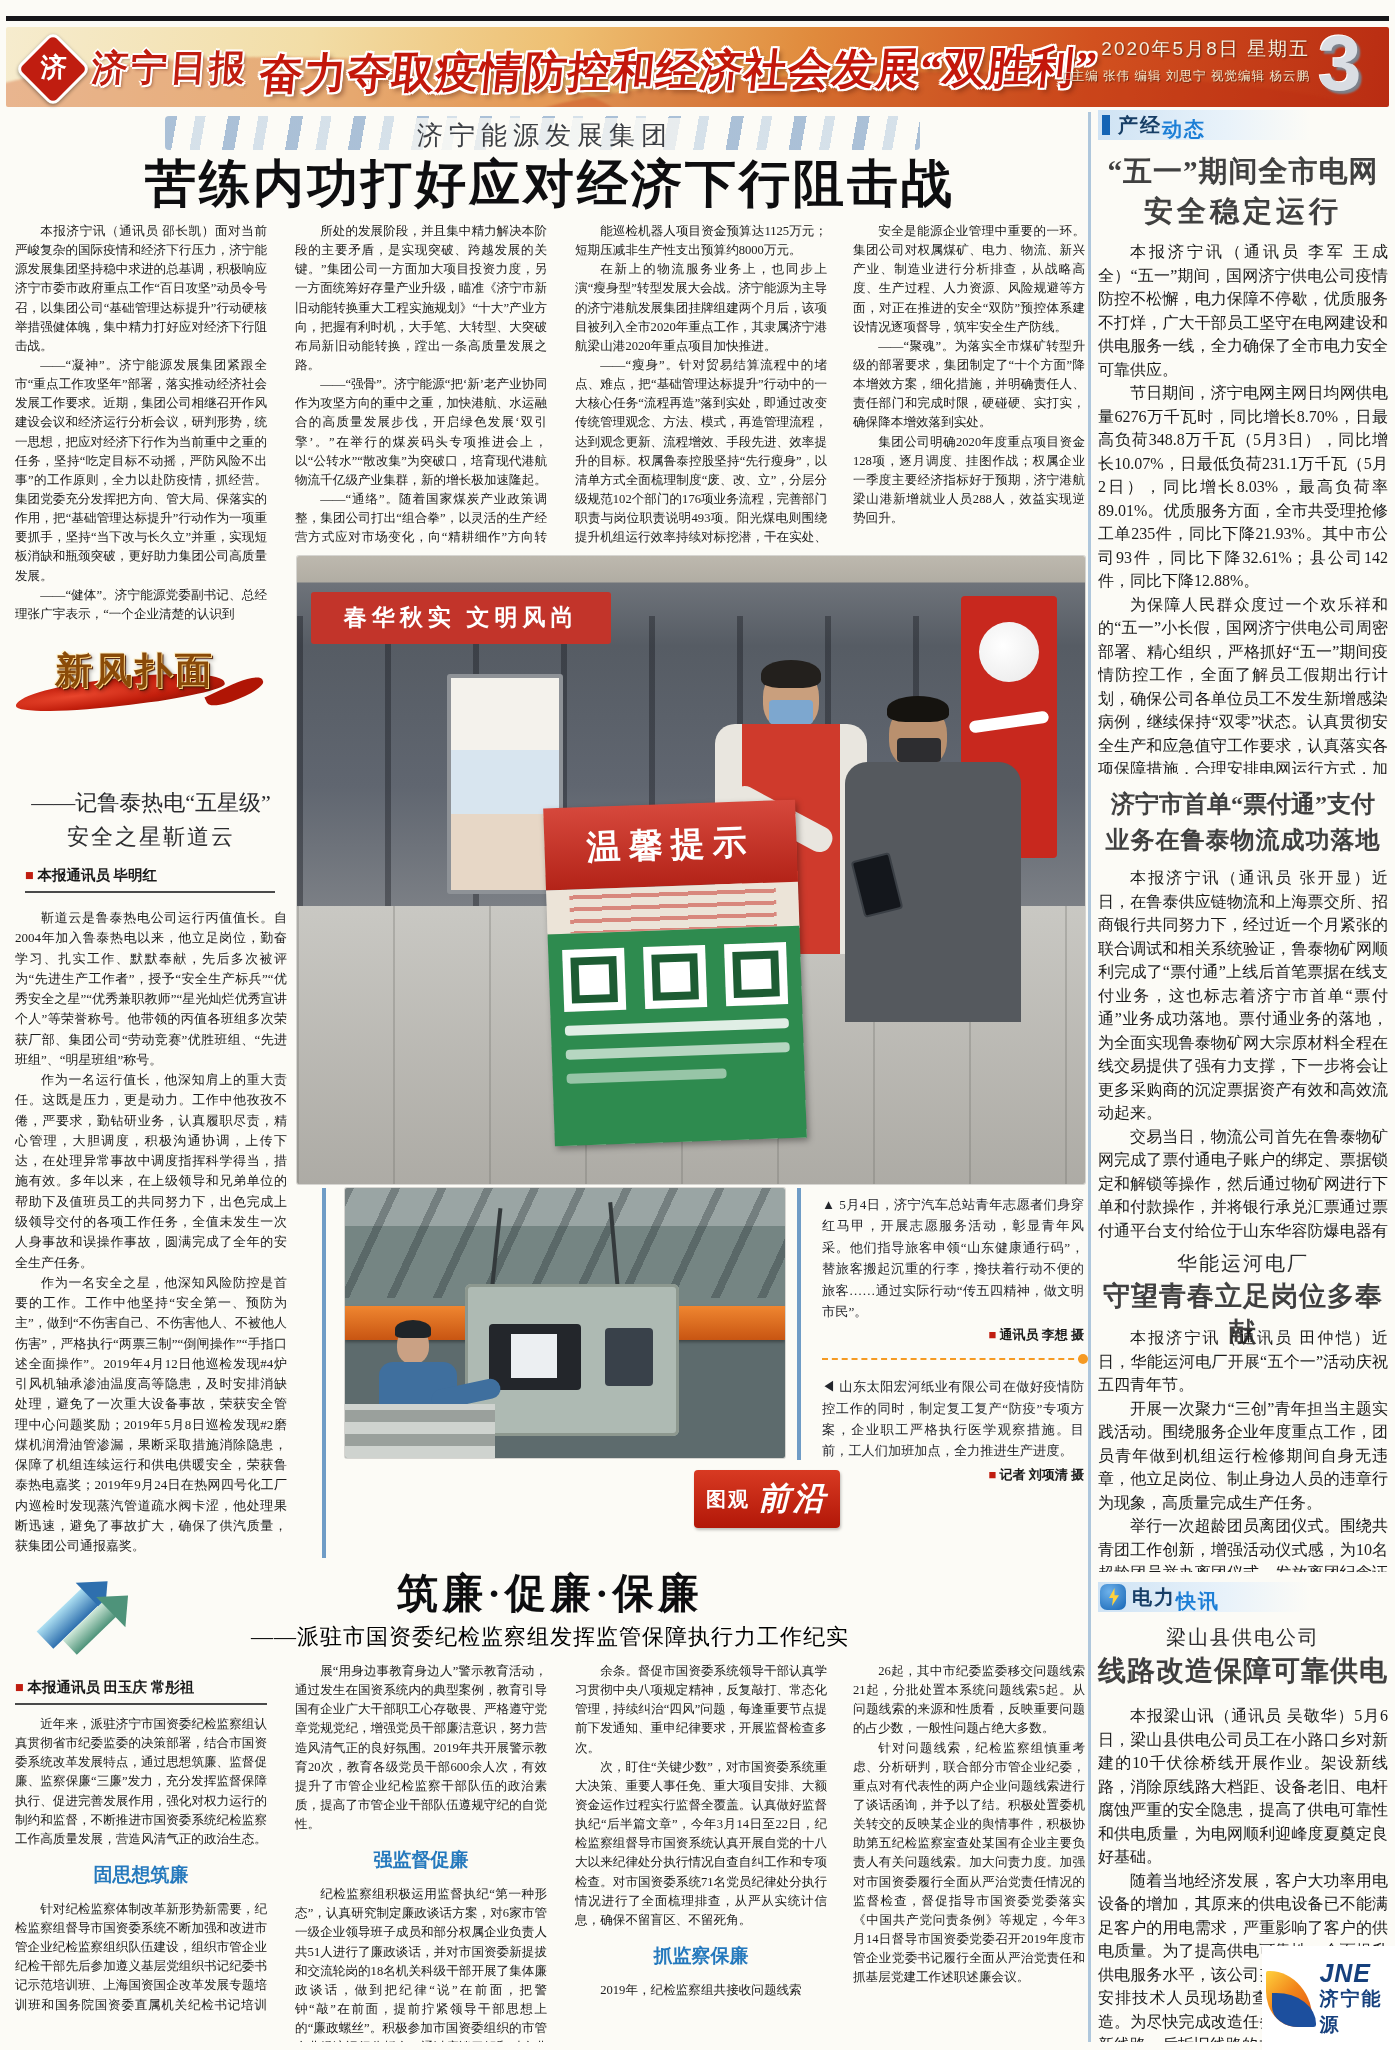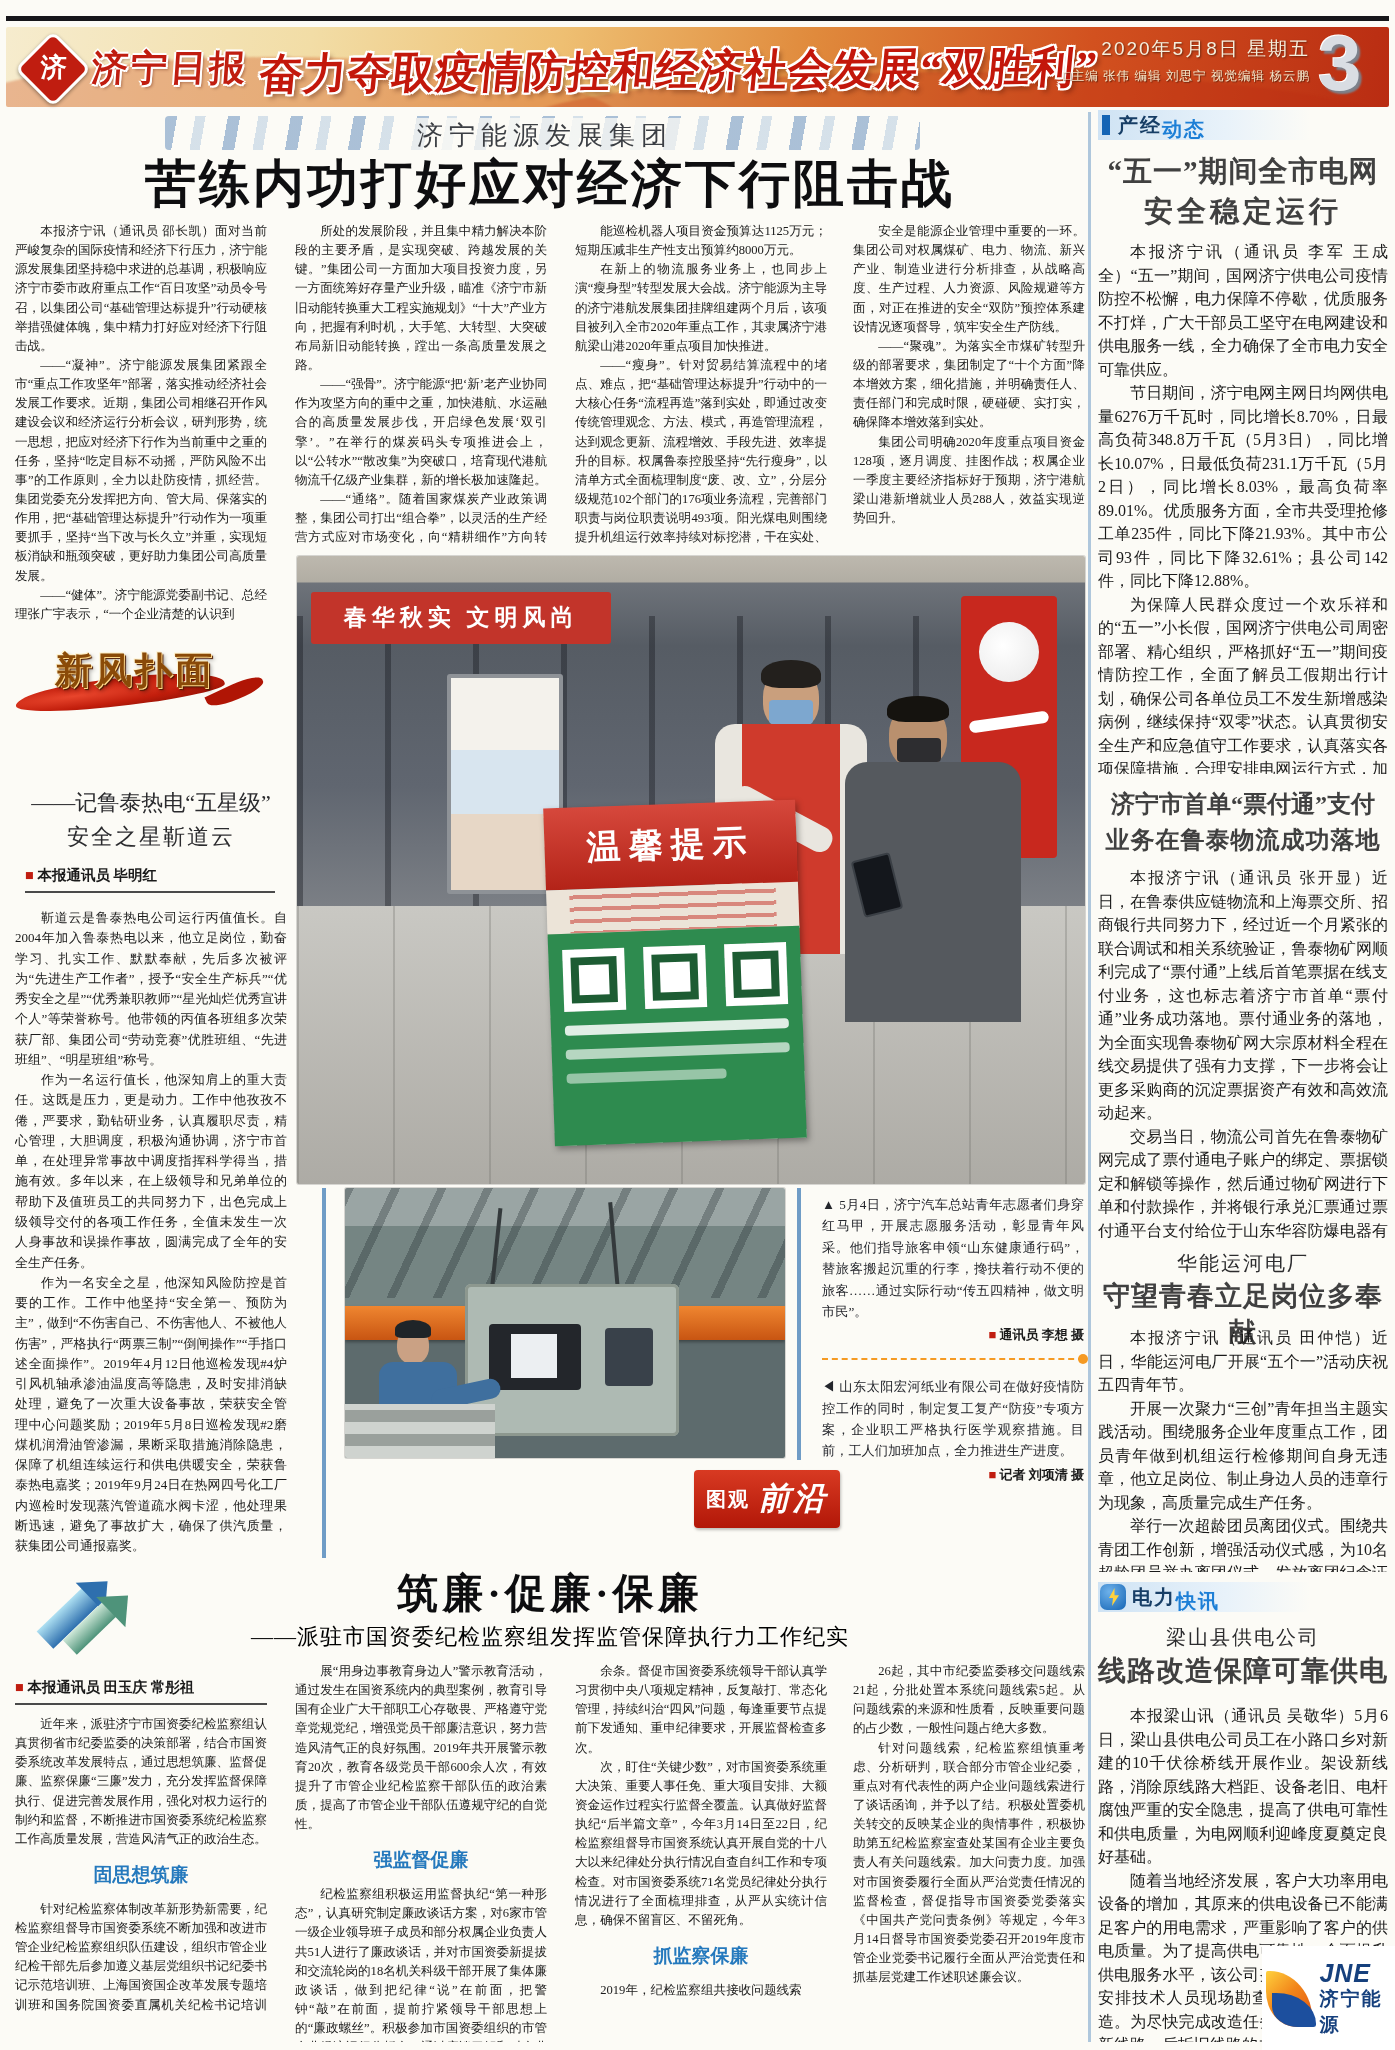--- a/index.html
+++ b/index.html
@@ -163,21 +163,21 @@
   <div class="abs" style="left:15px;top:632px;width:250px;height:92px;">
     <div class="abs xf-ribbon" style="left:0;top:46px;width:210px;height:28px;"></div>
     <div class="abs xf-tail" style="left:190px;top:52px;width:60px;height:16px;"></div>
     <div class="abs xf-text" style="left:40px;top:14px;">新风扑面</div>
   </div>
   <div class="abs" style="left:15px;top:788px;width:272px;text-align:center;font-size:22px;color:#2b2b2e;">——记鲁泰热电“五星级”</div>
   <div class="abs" style="left:15px;top:822px;width:272px;text-align:center;font-size:22px;color:#2b2b2e;letter-spacing:2px;">安全之星靳道云</div>
   <div class="abs byline" style="left:25px;top:866px;width:250px;"><span class="red-sq">■</span> <span>本报通讯员 毕明红</span></div>
   <div class="abs body-text" style="left:15px;top:908px;width:272px;height:672px;font-size:13px;line-height:1.56;">
       <p class="para">靳道云是鲁泰热电公司运行丙值值长。自2004年加入鲁泰热电以来，他立足岗位，勤奋学习、扎实工作、默默奉献，先后多次被评为“先进生产工作者”，授予“安全生产标兵”“优秀安全之星”“优秀兼职教师”“星光灿烂优秀宣讲个人”等荣誉称号。他带领的丙值各班组多次荣获厂部、集团公司“劳动竞赛”优胜班组、“先进班组”、“明星班组”称号。</p>
-      <p class="para">作为一名运行值长，他深知肩上的重大责任。这既是压力，更是动力。工作中他孜孜不倦，严要求，勤钻研业务，认真履职尽责，精心管理，大胆调度，积极沟通协调，济宁市首单，在处理异常事故中调度指挥科学得当，措施有效。多年以来，在上级领导和兄弟单位的帮助下及值班员工的共同努力下，出色完成上级领导交付的各项工作任务，全值未发生一次人身事故和误操作事故，圆满完成了全年的安全生产任务。</p>
+      <p class="para">作为一名运行值长，他深知肩上的重大责任。这既是压力，更是动力。工作中他孜孜不倦，严要求，勤钻研业务，认真履职尽责，精心管理，大胆调度，积极沟通协调，上传下达，在处理异常事故中调度指挥科学得当，措施有效。多年以来，在上级领导和兄弟单位的帮助下及值班员工的共同努力下，出色完成上级领导交付的各项工作任务，全值未发生一次人身事故和误操作事故，圆满完成了全年的安全生产任务。</p>
       <p class="para">作为一名安全之星，他深知风险防控是首要的工作。工作中他坚持“安全第一、预防为主”，做到“不伤害自己、不伤害他人、不被他人伤害”，严格执行“两票三制”“倒闸操作”“手指口述全面操作”。2019年4月12日他巡检发现#4炉引风机轴承渗油温度高等隐患，及时安排消缺处理，避免了一次重大设备事故，荣获安全管理中心问题奖励；2019年5月8日巡检发现#2磨煤机润滑油管渗漏，果断采取措施消除隐患，保障了机组连续运行和供电供暖安全，荣获鲁泰热电嘉奖；2019年9月24日在热网四号化工厂内巡检时发现蒸汽管道疏水阀卡涩，他处理果断迅速，避免了事故扩大，确保了供汽质量，获集团公司通报嘉奖。</p>
     </div>
 
   <div class="abs vrule" style="left:322px;top:1188px;width:4px;height:370px;"></div>
   <div class="abs photo" style="left:345px;top:1188px;width:440px;height:270px;">
     <div class="abs" style="left:0;top:0;width:440px;height:270px;background:linear-gradient(#9aa5a4 0 38px,#758583 38px 120px,#5d6b6d 120px 270px);"></div>
     <div class="abs" style="left:0;top:0;width:440px;height:110px;background:repeating-linear-gradient(115deg,rgba(28,38,42,.3) 0 8px,rgba(255,255,255,0) 8px 42px);"></div>
     <div class="abs" style="left:148px;top:20px;width:4px;height:104px;background:#343a3c;transform:rotate(6deg);"></div>
     <div class="abs" style="left:268px;top:14px;width:4px;height:110px;background:#343a3c;transform:rotate(-5deg);"></div>
     <div class="abs" style="left:0;top:118px;width:440px;height:34px;background:linear-gradient(#ef8630,#c85512);box-shadow:0 2px 3px rgba(0,0,0,.35);"></div>

